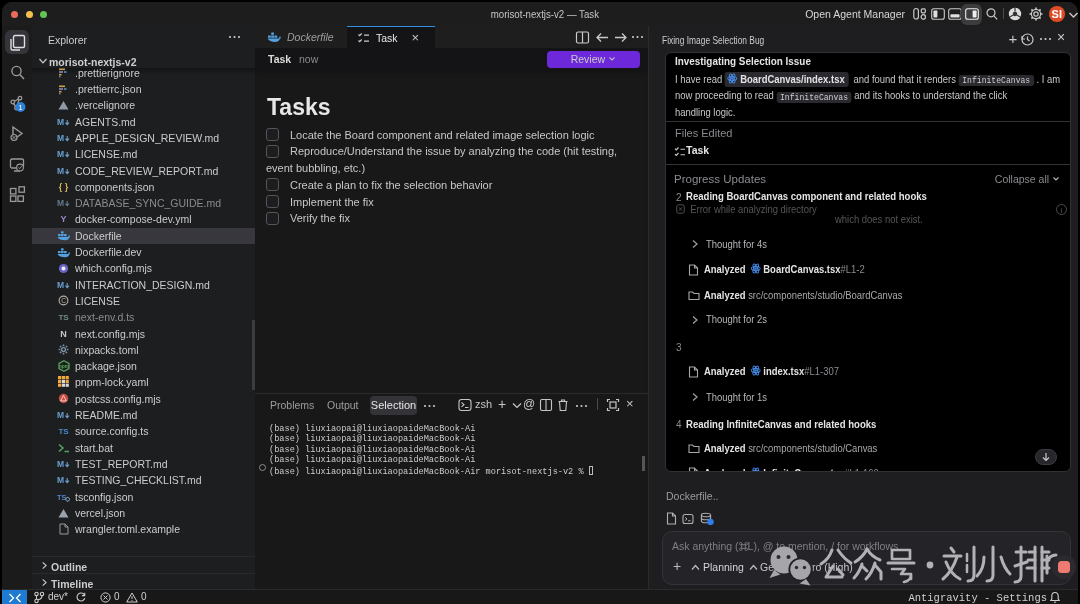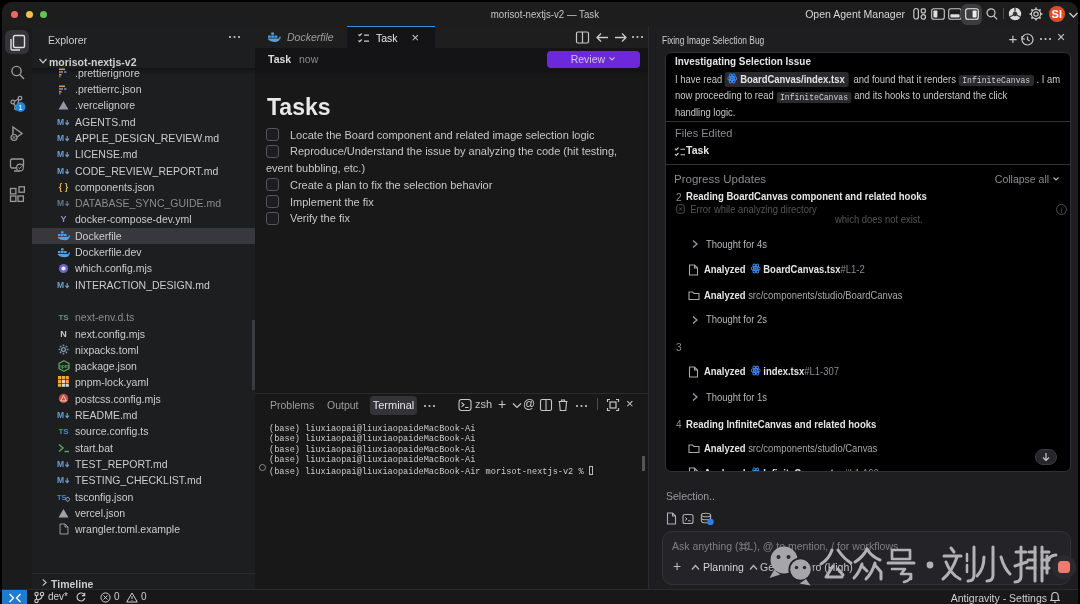--- a/index.html
+++ b/index.html
@@ -312,20 +312,29 @@
       </div>
       <div class="frow" style="top:250.55px;">
         <span class="fi">
           <svg width="13" height="10" viewBox="0 0 13 10">
             <text x="0" y="8" font-size="8.5" font-weight="bold" fill="#6b9fce" font-family="Liberation Sans">M</text>
             <path d="M10.2 3 V7.2 M8.4 5.6 L10.2 7.6 L12 5.6" stroke="#6b9fce" stroke-width="1.1" fill="none"></path>
           </svg>
         </span>
         <span>INTERACTION_DESIGN.md</span>
       </div>
+      <div class="frow" style="top:266.85px;">
+        <span class="fi">
+          <svg width="11" height="11" viewBox="0 0 11 11">
+            <circle cx="5.5" cy="5.5" r="4.4" fill="none" stroke="#b8b0a0" stroke-width="1.1"></circle>
+            <text x="5.5" y="8" font-size="6.5" fill="#b8b0a0" text-anchor="middle" font-family="Liberation Sans">C</text>
+          </svg>
+        </span>
+        <span>LICENSE</span>
+      </div>
       <div class="frow dim" style="top:283.15px;">
         <span class="fi">
           <span style="font-size:8px;font-weight:bold;color:#6f8f83;">TS</span>
         </span>
         <span>next-env.d.ts</span>
       </div>
       <div class="frow" style="top:299.45px;">
         <span class="fi">
           <span style="font-size:9px;font-weight:bold;color:#c8c8c8;">N</span>
         </span>
@@ -444,20 +453,26 @@
       <div class="frow" style="top:495.05px;">
         <span class="fi">
           <svg width="10" height="12" viewBox="0 0 10 12">
             <path d="M1 1 H6 L9 4 V11 H1 Z" fill="none" stroke="#9a9a9a" stroke-width="1"></path>
             <path d="M6 1 V4 H9" fill="none" stroke="#9a9a9a" stroke-width="1"></path>
           </svg>
         </span>
         <span>wrangler.toml.example</span>
       </div>
     <div style="position:absolute;right:0px;top:294px;width:3px;height:70px;background:#3c3c40;"></div>
+    <div style="position:absolute;left:0;top:530px;width:100%;height:17px;border-top:1px solid #2a2a2c;">
+        <svg style="position:absolute;left:8px;top:4px" width="9" height="9" viewBox="0 0 10 10">
+          <path d="M3 1.5 L6.8 5 L3 8.5" stroke="#cccccc" stroke-width="1.2" fill="none"></path>
+        </svg>
+        <span style="position:absolute;left:19px;top:3.5px;font-size:10.5px;font-weight:bold;color:#cccccc;">Outline</span>
+      </div>
     <div style="position:absolute;left:0;top:547px;width:100%;height:16px;border-top:1px solid #2a2a2c;">
         <svg style="position:absolute;left:8px;top:4px" width="9" height="9" viewBox="0 0 10 10">
           <path d="M3 1.5 L6.8 5 L3 8.5" stroke="#cccccc" stroke-width="1.2" fill="none"></path>
         </svg>
         <span style="position:absolute;left:19px;top:3.5px;font-size:10.5px;font-weight:bold;color:#cccccc;">Timeline</span>
       </div>
   </div>
   <div id="editor">
     <div id="tabbar">
       <div class="tab" id="tab1">
@@ -526,21 +541,21 @@
       <div class="cbrow" style="left:11px;top:56px;"><span class="cbox"></span>Locate the Board component and related image selection logic</div>
       <div class="cbrow" style="left:11px;top:72.8px;"><span class="cbox"></span>Reproduce/Understand the issue by analyzing the code (hit testing,</div>
       <div class="cbrow" style="left:11px;top:89.5px;">event bubbling, etc.)</div>
       <div class="cbrow" style="left:11px;top:106.3px;"><span class="cbox"></span>Create a plan to fix the selection behavior</div>
       <div class="cbrow" style="left:11px;top:123px;"><span class="cbox"></span>Implement the fix</div>
       <div class="cbrow" style="left:11px;top:139.7px;"><span class="cbox"></span>Verify the fix</div>
     </div>
     <div id="panel">
       <div class="ptab" style="left:15px;">Problems</div>
       <div class="ptab" style="left:72px;">Output</div>
-      <div class="ptab" style="left:115px;width:47px;background:#333338;border-radius:4px;color:#e6e6e6;text-align:center;height:19px;line-height:19px;top:2px;font-size:11px;">Terminal</div>
+      <div class="ptab" style="left:115px;width:47px;background:#333338;border-radius:4px;color:#e6e6e6;text-align:center;height:19px;line-height:19px;top:2px;font-size:11px;">Selection</div>
       <div style="position:absolute;left:168px;top:10px;">
           <svg width="13" height="4" viewBox="0 0 13 4" style="display:block">
             <g fill="#c6c6c6">
               <circle cx="2" cy="2" r="1.1"></circle>
               <circle cx="6.5" cy="2" r="1.1"></circle>
               <circle cx="11" cy="2" r="1.1"></circle>
             </g>
           </svg>
         </div>
         <div style="position:absolute;left:203px;top:4px;">
@@ -725,21 +740,21 @@
                   <ellipse cx="5.5" cy="5.5" rx="5" ry="2" transform="rotate(120 5.5 5.5)"></ellipse>
                 </g>
                 <circle cx="5.5" cy="5.5" r="1.2" fill="#4489e8"></circle>
               </svg></span> <b style="color:#e4e4e6;">InfiniteCanvas.tsx</b><span style="color:#8b8b90;">#L1-160</span></span></div>
         <div style="position:absolute;left:369px;top:396px;width:22px;height:16px;background:#27272b;border:1px solid #3c3c40;border-radius:8px;display:flex;align-items:center;justify-content:center;">
           <svg width="10" height="10" viewBox="0 0 10 10">
             <path d="M5 1 V8 M2 5.5 L5 8.5 L8 5.5" stroke="#c9c9c9" stroke-width="1.2" fill="none"></path>
           </svg>
         </div>
       </div>
-    <div style="position:absolute;left:17px;top:464px;font-size:10.5px;color:#9a9a9f;">Selection..</div>
+    <div style="position:absolute;left:17px;top:464px;font-size:10.5px;color:#9a9a9f;">Dockerfile..</div>
       <div style="position:absolute;left:17px;top:486px;">
         <svg width="11" height="13" viewBox="0 0 11 13">
           <path d="M1.5 1 H6.5 L9.5 4 V12 H1.5 Z" fill="none" stroke="#b0b0b4" stroke-width="1.1"></path>
           <path d="M6.5 1 V4 H9.5" fill="none" stroke="#b0b0b4" stroke-width="1.1"></path>
         </svg>
       </div>
       <div style="position:absolute;left:33px;top:487px;">
         <svg width="12" height="12" viewBox="0 0 12 12">
           <rect x="1" y="1.5" width="10" height="9" rx="2" fill="none" stroke="#b0b0b4" stroke-width="1.1"></rect>
           <path d="M3.2 4.4 l1.8 1.6 l-1.8 1.6" stroke="#b0b0b4" stroke-width="1" fill="none"></path>
@@ -865,21 +880,21 @@
         </svg>
       </div>
       <div style="position:absolute;left:112px;top:0.5px;">0</div>
       <div style="position:absolute;left:124px;top:2px;">
         <svg width="12" height="11" viewBox="0 0 12 11">
           <path d="M6 1 L11.3 10 H0.7 Z" fill="none" stroke="#cfcfcf" stroke-width="1"></path>
           <path d="M6 4.2 V7 M6 8.2 V9" stroke="#cfcfcf" stroke-width="1"></path>
         </svg>
       </div>
       <div style="position:absolute;left:139px;top:0.5px;">0</div>
-    <div style="position:absolute;right:31px;top:1.5px;font-size:10.5px;">Antigravity - Settings</div>
+    <div style="position:absolute;right:31px;top:1.5px;font-size:10.5px;font-family:Liberation Mono, monospace;">Antigravity - Settings</div>
       <div style="position:absolute;right:17px;top:1px;">
         <svg width="12" height="12" viewBox="0 0 12 12">
           <path d="M6 1.5 C3.8 1.5 2.8 3 2.8 5 V8 L1.8 9.5 H10.2 L9.2 8 V5 C9.2 3 8.2 1.5 6 1.5 Z" fill="none" stroke="#cfcfcf" stroke-width="1.1"></path>
           <path d="M5 10.8 A1.2 1.2 0 0 0 7 10.8" stroke="#cfcfcf" stroke-width="1.1" fill="none"></path>
         </svg>
       </div>
   </div>
 </div>
 
 </body></html>

